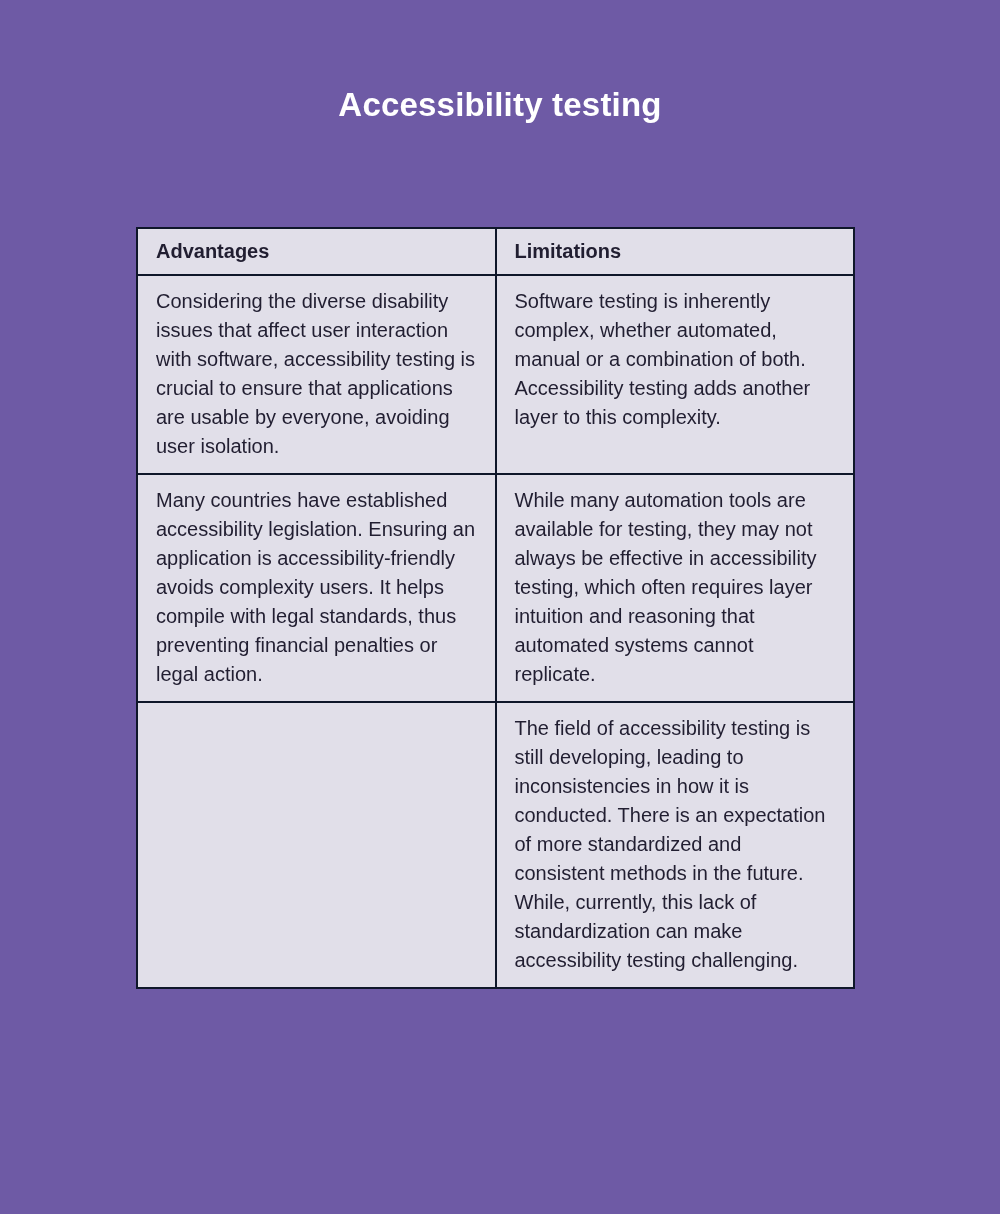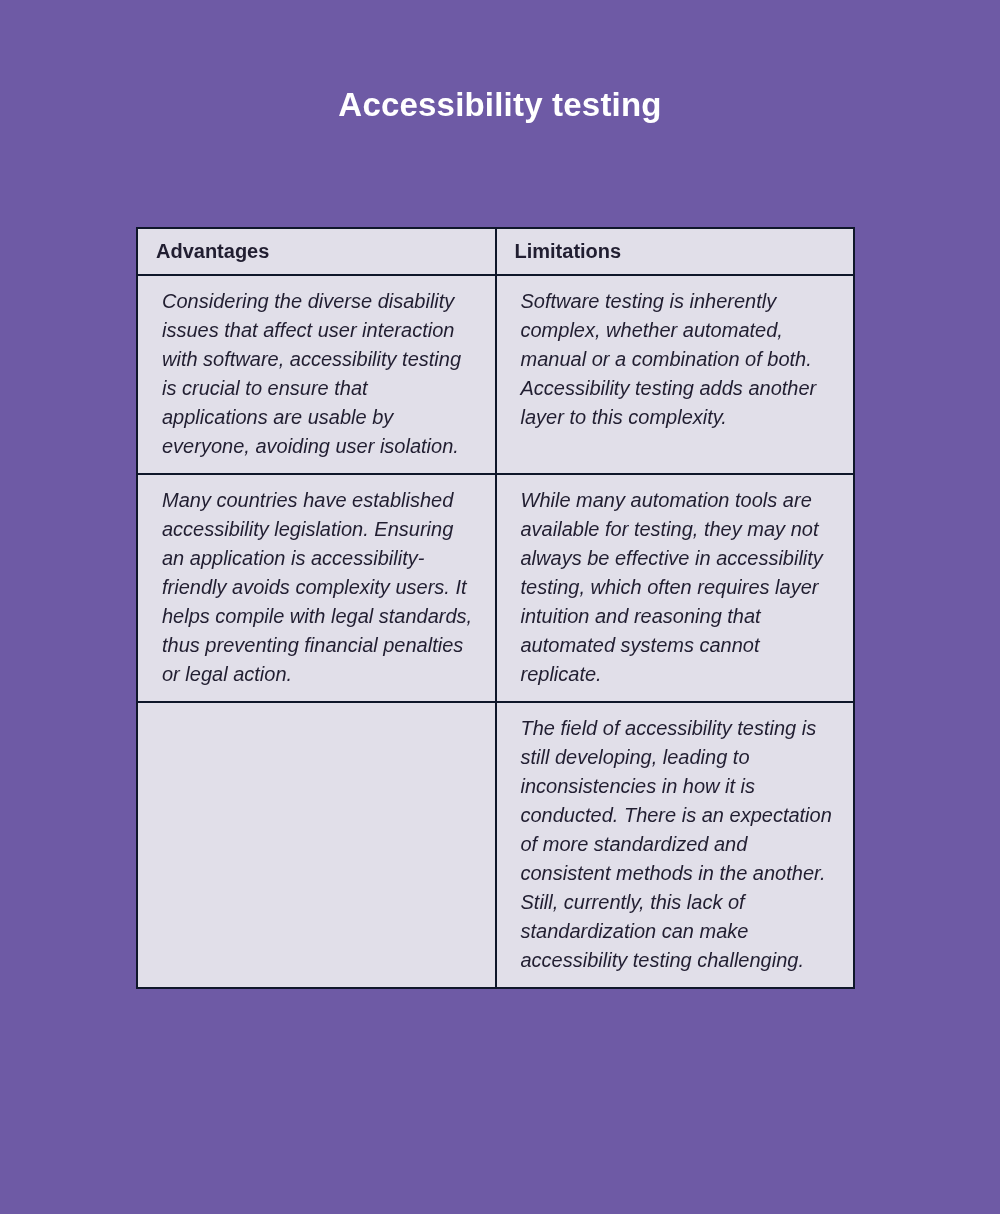--- a/index.html
+++ b/index.html
@@ -48,22 +48,21 @@
     line-height: 29px;
   }
 
   .a11y-table th {
     font-weight: 700;
     padding: 8px 18px 8px 18px;
   }
 
   .a11y-table td {
     font-weight: 400;
-    padding: 11px 18px 12px 24px;
-    font-style: italic;
+    padding: 11px 18px 12px 18px;
   }
 </style>
 </head>
 <body>
 
 <div class="page">
 
   <h1 class="title">Accessibility testing</h1>
 
   <table class="a11y-table">
@@ -77,18 +76,18 @@
       <tr>
         <td>Considering the diverse disability issues that affect user interaction with software, accessibility testing is crucial to ensure that applications are usable by everyone, avoiding user isolation.</td>
         <td>Software testing is inherently complex, whether automated, manual or a combination of both. Accessibility testing adds another layer to this complexity.</td>
       </tr>
       <tr>
         <td>Many countries have established accessibility legislation. Ensuring an application is accessibility-friendly avoids complexity users. It helps compile with legal standards, thus preventing financial penalties or legal action.</td>
         <td>While many automation tools are available for testing, they may not always be effective in accessibility testing, which often requires layer intuition and reasoning that automated systems cannot replicate.</td>
       </tr>
       <tr>
         <td></td>
-        <td>The field of accessibility testing is still developing, leading to inconsistencies in how it is conducted. There is an expectation of more standardized and consistent methods in the another. Still, currently, this lack of standardization can make accessibility testing challenging.</td>
+        <td>The field of accessibility testing is still developing, leading to inconsistencies in how it is conducted. There is an expectation of more standardized and consistent methods in the future. While, currently, this lack of standardization can make accessibility testing challenging.</td>
       </tr>
     </tbody>
   </table>
 
 </div>
 
 </body></html>

